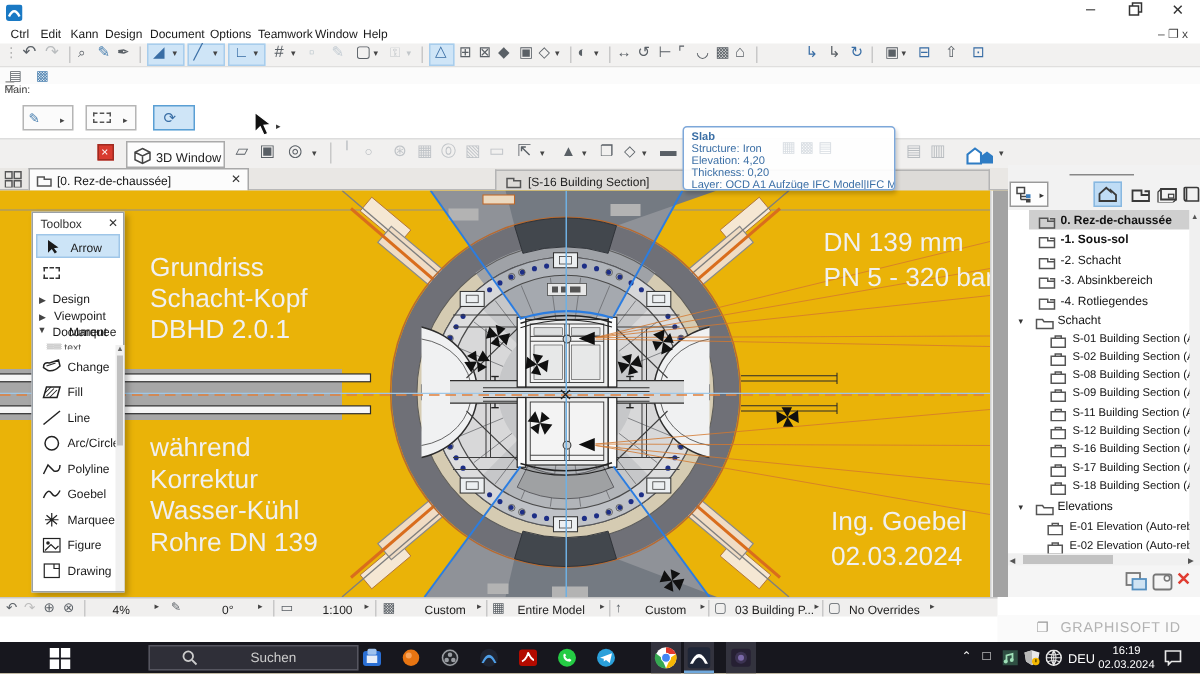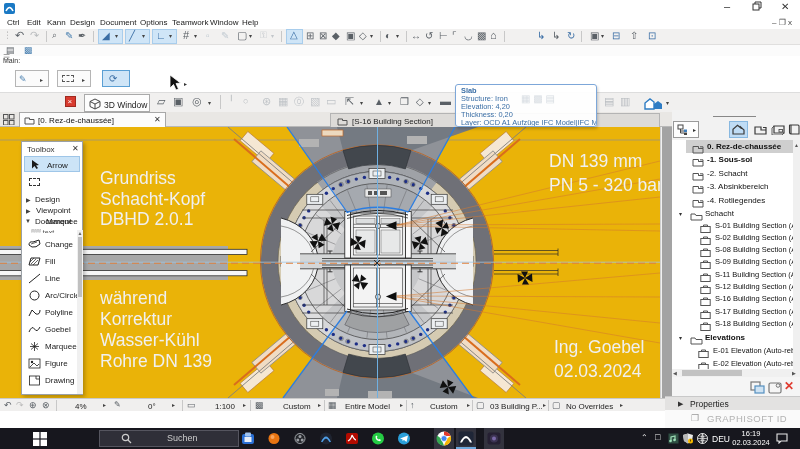--- a/index.html
+++ b/index.html
@@ -685,21 +685,21 @@
       <div class="abs" style="left:43px;top:196.60000000000002px;font-size:7.5px;font-weight:normal;color:#111;white-space:nowrap;">S-17 Building Section (Auto-</div>
       <div class="abs" style="left:28px;top:206.9px;"><svg width="11" height="9" viewBox="0 0 11 9">
           <rect x="0.8" y="2.5" width="9.4" height="6" fill="none" stroke="#555" stroke-width="1"></rect>
           <path d="M3.5 2.5 L3.5 1 L7.5 1 L7.5 2.5" fill="none" stroke="#555" stroke-width="1"></path>
         </svg></div>
       <div class="abs" style="left:43px;top:208.9px;font-size:7.5px;font-weight:normal;color:#111;white-space:nowrap;">S-18 Building Section (Auto-</div>
       <div class="abs" style="left:7px;top:223.5px;font-size:6px;color:#333;">▾</div>
       <div class="abs" style="left:18px;top:221px;"><svg width="13" height="10" viewBox="0 0 13 10">
           <path d="M1 3 L5 3 L6 4.5 L12 4.5 L12 9 L1 9 Z" fill="none" stroke="#555" stroke-width="1"></path>
         </svg></div>
-      <div class="abs" style="left:33px;top:223px;font-size:8px;font-weight:bold;color:#111;white-space:nowrap;">Elevations</div>
+      <div class="abs" style="left:33px;top:223px;font-size:8px;font-weight:normal;color:#111;white-space:nowrap;">Elevations</div>
       <div class="abs" style="left:26px;top:234.2px;"><svg width="11" height="9" viewBox="0 0 11 9">
           <rect x="0.8" y="2.5" width="9.4" height="6" fill="none" stroke="#555" stroke-width="1"></rect>
           <path d="M3.5 2.5 L3.5 1 L7.5 1 L7.5 2.5" fill="none" stroke="#555" stroke-width="1"></path>
         </svg></div>
       <div class="abs" style="left:41px;top:236.2px;font-size:7.5px;font-weight:normal;color:#111;white-space:nowrap;">E-01 Elevation (Auto-rebuild</div>
       <div class="abs" style="left:26px;top:247px;"><svg width="11" height="9" viewBox="0 0 11 9">
           <rect x="0.8" y="2.5" width="9.4" height="6" fill="none" stroke="#555" stroke-width="1"></rect>
           <path d="M3.5 2.5 L3.5 1 L7.5 1 L7.5 2.5" fill="none" stroke="#555" stroke-width="1"></path>
         </svg></div>
       <div class="abs" style="left:41px;top:249px;font-size:7.5px;font-weight:normal;color:#111;white-space:nowrap;">E-02 Elevation (Auto-rebuild</div>
@@ -757,24 +757,20 @@
       <div class="abs" style="left:472px;top:1px;width:1px;height:11px;background:#c8c8c8;"></div>
       <span class="abs" style="left:476px;top:2px;font-size:9px;color:#5a6066;line-height:1;">▢</span>
       <span class="abs" style="left:490px;top:2.5px;font-size:8px;color:#222;">03 Building P...</span>
       <span class="abs" style="left:543px;top:3px;font-size:6px;color:#444;line-height:1;">▸</span>
       <div class="abs" style="left:548px;top:1px;width:1px;height:11px;background:#c8c8c8;"></div>
       <span class="abs" style="left:552px;top:2px;font-size:9px;color:#5a6066;line-height:1;">▢</span>
       <span class="abs" style="left:566px;top:2.5px;font-size:8px;color:#222;">No Overrides</span>
       <span class="abs" style="left:620px;top:3px;font-size:6px;color:#444;line-height:1;">▸</span>
     </div>
 
-  <div class="abs" style="left:665px;top:396px;width:135px;height:14px;background:#e3e2e1;border-top:1px solid #c9c9c9;">
-    <span class="abs" style="left:13px;top:3px;font-size:7px;color:#333;">▶</span>
-    <span class="abs" style="left:25px;top:2px;font-size:8.5px;color:#1a1a1a;">Properties</span>
-  </div>
   <div class="abs" style="left:665px;top:410px;width:135px;height:18px;background:#fafafa;">
     <span class="abs" style="left:26px;top:3px;font-size:9px;color:#9a9a9a;">❐</span>
     <span class="abs" style="left:42px;top:3px;font-size:9.5px;color:#b3b3b3;letter-spacing:0.5px;">GRAPHISOFT ID</span>
   </div>
 
   <div class="abs" id="taskbar" style="left:0;top:428px;width:800px;height:21px;background:#17171e;">
       <svg class="abs" style="left:33px;top:4px;" width="14" height="14" viewBox="0 0 14 14">
         <rect x="0" y="0" width="6.4" height="6.4" fill="#fff"></rect>
         <rect x="7.6" y="0" width="6.4" height="6.4" fill="#fff"></rect>
         <rect x="0" y="7.6" width="6.4" height="6.4" fill="#fff"></rect>

